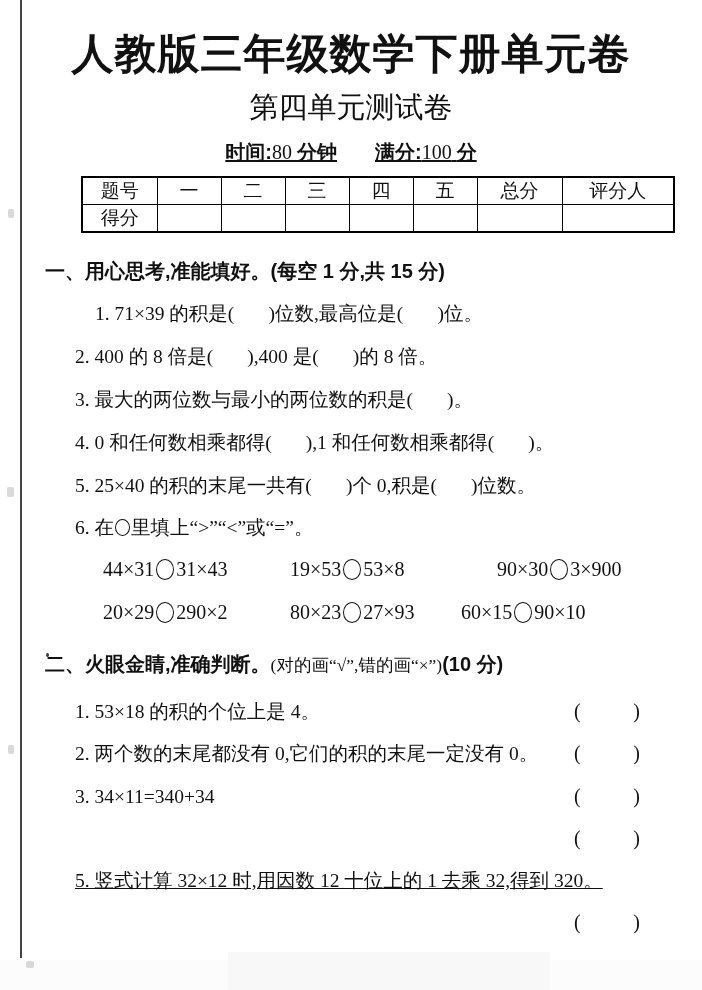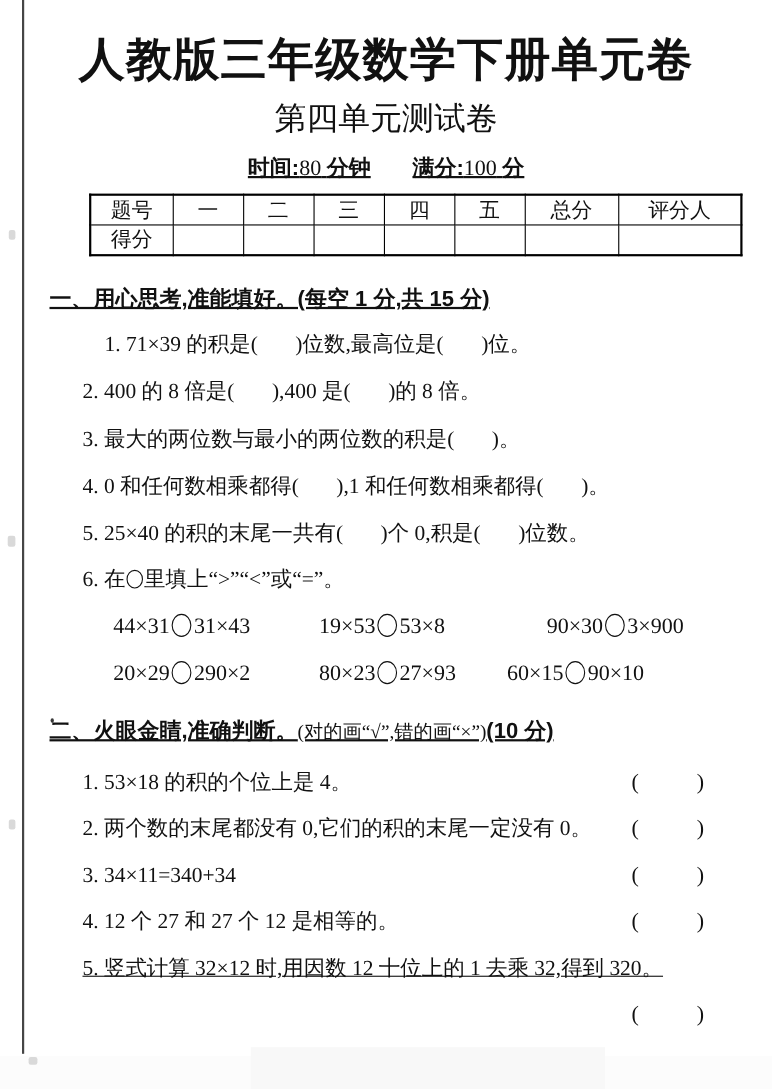--- a/index.html
+++ b/index.html
@@ -25,21 +25,21 @@
   .meta .lbl{font-family:"Liberation Sans","DejaVu Sans",sans-serif;font-weight:bold;}
   .meta .gap{display:inline-block;width:38px;}
 
   
   table.score{left:45px;top:176px;width:592px;border-collapse:collapse;table-layout:fixed;
     position:absolute;font-size:19px;margin-left:36px;}
   table.score td{border:1.5px solid #000;text-align:center;height:26px;padding:0;overflow:hidden;}
   table.score{border:2px solid #000;}
 
   
-  .sec-head{left:45px;font-size:20px;white-space:nowrap;text-decoration:underline;}
+  .sec-head{left:45px;font-size:20px;white-space:nowrap;}
   .sec-head .note{font-weight:normal;font-size:17.5px;}
   .line{left:75px;font-size:19.5px;white-space:nowrap;line-height:23px;}
 
   
   .cmp-row{left:45px;width:595px;height:30px;font-size:20px;}
   .cmp{position:absolute;top:0;white-space:nowrap;}
   .circle{display:inline-block;width:16px;height:19px;border:1.7px solid #111;border-radius:50%;
     vertical-align:-4px;margin:0 2px;background:#fff;}
   .circle.small{width:13px;height:15px;vertical-align:-2px;margin:0 1px;}
 
@@ -127,21 +127,21 @@
       <span>)</span>
     </span></div>
 <div class="abs jq" style="top:742px;"><span>2. 两个数的末尾都没有 0,它们的积的末尾一定没有 0。</span><span class="jparen">
       <span>(</span>
       <span>)</span>
     </span></div>
 <div class="abs jq" style="top:785px;"><span>3. 34×11=340+34</span><span class="jparen">
       <span>(</span>
       <span>)</span>
     </span></div>
-<div class="abs jq" style="top:827px;"><span>4. 12 个 27 和 27 个 12 是相等的。</span><span class="jparen">
+<div class="abs jq" style="top:827px;"><span class="jparen">
       <span>(</span>
       <span>)</span>
     </span></div>
 <div class="abs jq" style="top:869px;text-decoration:underline;"><span>5. 竖式计算 32×12 时,用因数 12 十位上的 1 去乘 32,得到 320。</span></div>
 <div class="abs jparen-line" style="top:911px;">
     <span class="jparen">
       <span>(</span>
       <span>)</span>
     </span>
   </div>

